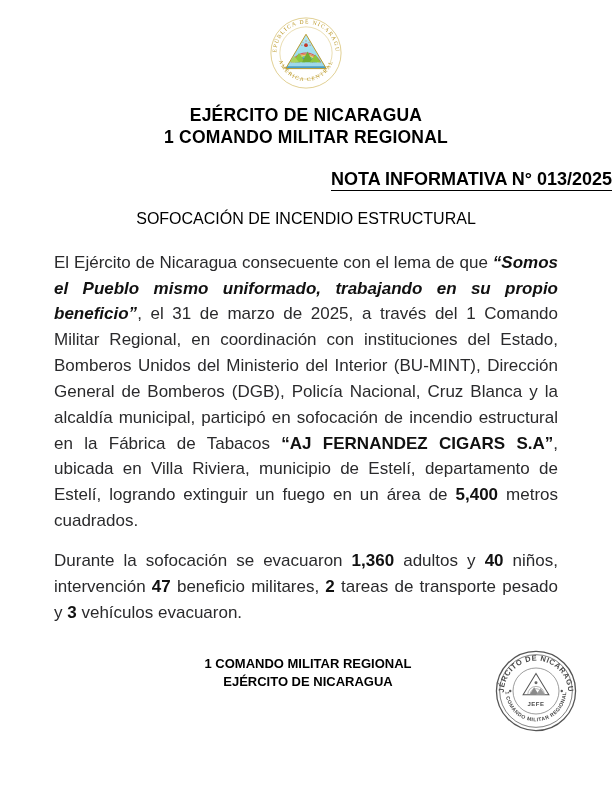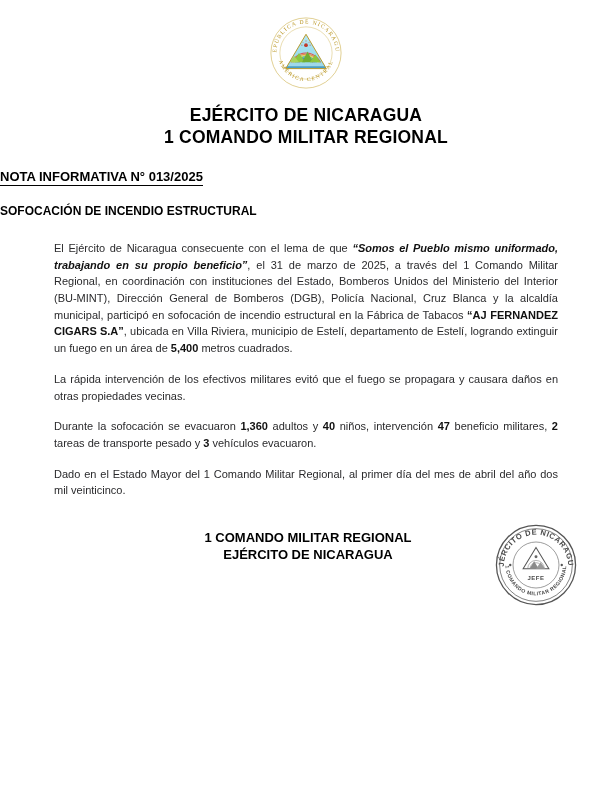--- a/index.html
+++ b/index.html
@@ -40,46 +40,47 @@
     margin-top: 12px;
   }
   .hdr-line {
     font-size: 17.5px;
     font-weight: bold;
     letter-spacing: 0.2px;
     line-height: 1.28;
     color: #000000;
   }
   .nota {
-    text-align: left;
+    text-align: right;
     margin-top: 20px;
-    font-size: 13px;
+    font-size: 18px;
     font-weight: bold;
     color: #000000;
   }
   .nota span {
     border-bottom: 1.6px solid #000;
     padding-bottom: 1px;
   }
   .subject {
+    text-align: center;
     margin-top: 20px;
-    font-size: 12px;
-    font-weight: bold;
+    font-size: 16px;
+    font-weight: normal;
     color: #000000;
   }
 
   
   .body-area {
     margin: 0 auto;
     padding-top: 22px;
     width: 504px;
   }
   p.para {
     margin: 0 0 14px 0;
-    font-size: 11px;
+    font-size: 17px;
     line-height: 1.52;
     text-align: justify;
     color: #2a2a2c;
   }
   p.para:last-child { margin-bottom: 0; }
   .bi { font-weight: bold; font-style: italic; color: #111; }
   .b  { font-weight: bold; color: #111; }
 
   
   .sign-row {
@@ -175,27 +176,25 @@
   <div class="nota">
     <span>NOTA INFORMATIVA N° 013/2025</span>
   </div>
 
   <div class="subject">SOFOCACIÓN DE INCENDIO ESTRUCTURAL</div>
 
   <div class="body-area">
 
     <p class="para"><span>El Ejército de Nicaragua consecuente con el lema de que </span><span class="bi">“Somos el Pueblo mismo uniformado, trabajando en su propio beneficio”</span><span>, el 31 de marzo de 2025, a través del 1 Comando Militar Regional, en coordinación con instituciones del Estado, Bomberos Unidos del Ministerio del Interior (BU-MINT), Dirección General de Bomberos (DGB), Policía Nacional, Cruz Blanca y la alcaldía municipal, participó en sofocación de incendio estructural en la Fábrica de Tabacos </span><span class="b">“AJ FERNANDEZ CIGARS S.A”</span><span>, ubicada en Villa Riviera, municipio de Estelí, departamento de Estelí, logrando extinguir un fuego en un área de </span><span class="b">5,400</span><span> metros cuadrados.</span></p>
 
-    <p class="para">La rápida intervención de los efectivos militares evitó que el fuego se propagara y causara daños en otras propiedades vecinas.</p>
 
     <p class="para"><span>Durante la sofocación se evacuaron </span><span class="b">1,360</span><span> adultos y </span><span class="b">40</span><span> niños, intervención </span><span class="b">47</span><span> beneficio militares, </span><span class="b">2</span><span> tareas de transporte pesado y </span><span class="b">3</span><span> vehículos evacuaron.</span></p>
 
 
 
-    <p class="para">Dado en el Estado Mayor del 1 Comando Militar Regional, al primer día del mes de abril del año dos mil veinticinco.</p>
 
     <div class="sign-row">
       <div class="sign-text">
         <div>1 COMANDO MILITAR REGIONAL</div>
         <div>EJÉRCITO DE NICARAGUA</div>
       </div>
 
       <svg class="seal" viewBox="0 0 100 100">
         <circle cx="50" cy="50" r="43" fill="none" stroke="#555" stroke-width="1.4"></circle>
         <circle cx="50" cy="50" r="39.5" fill="none" stroke="#555" stroke-width="0.8"></circle>

